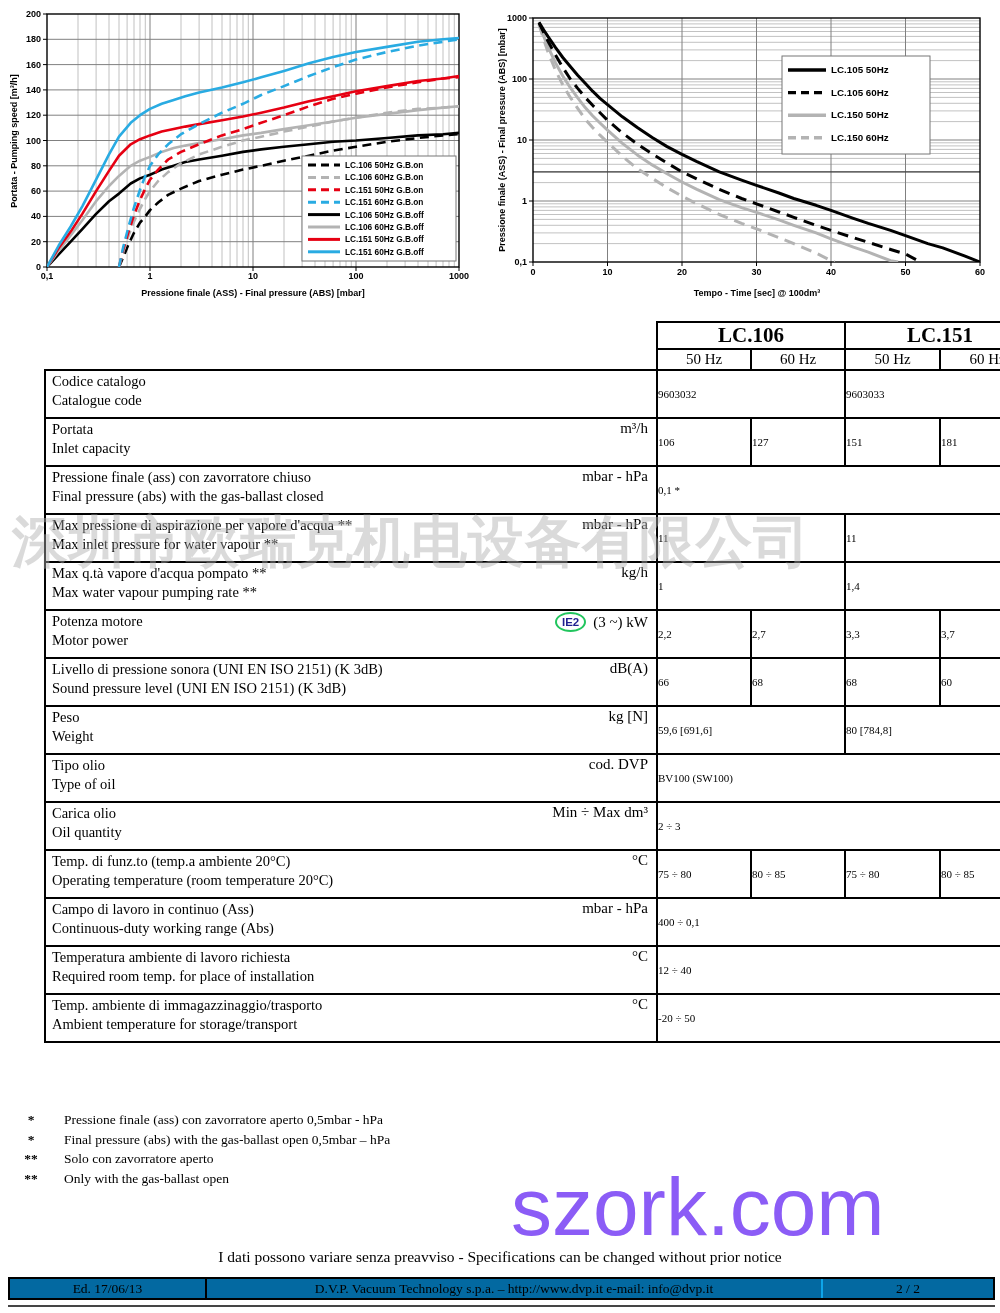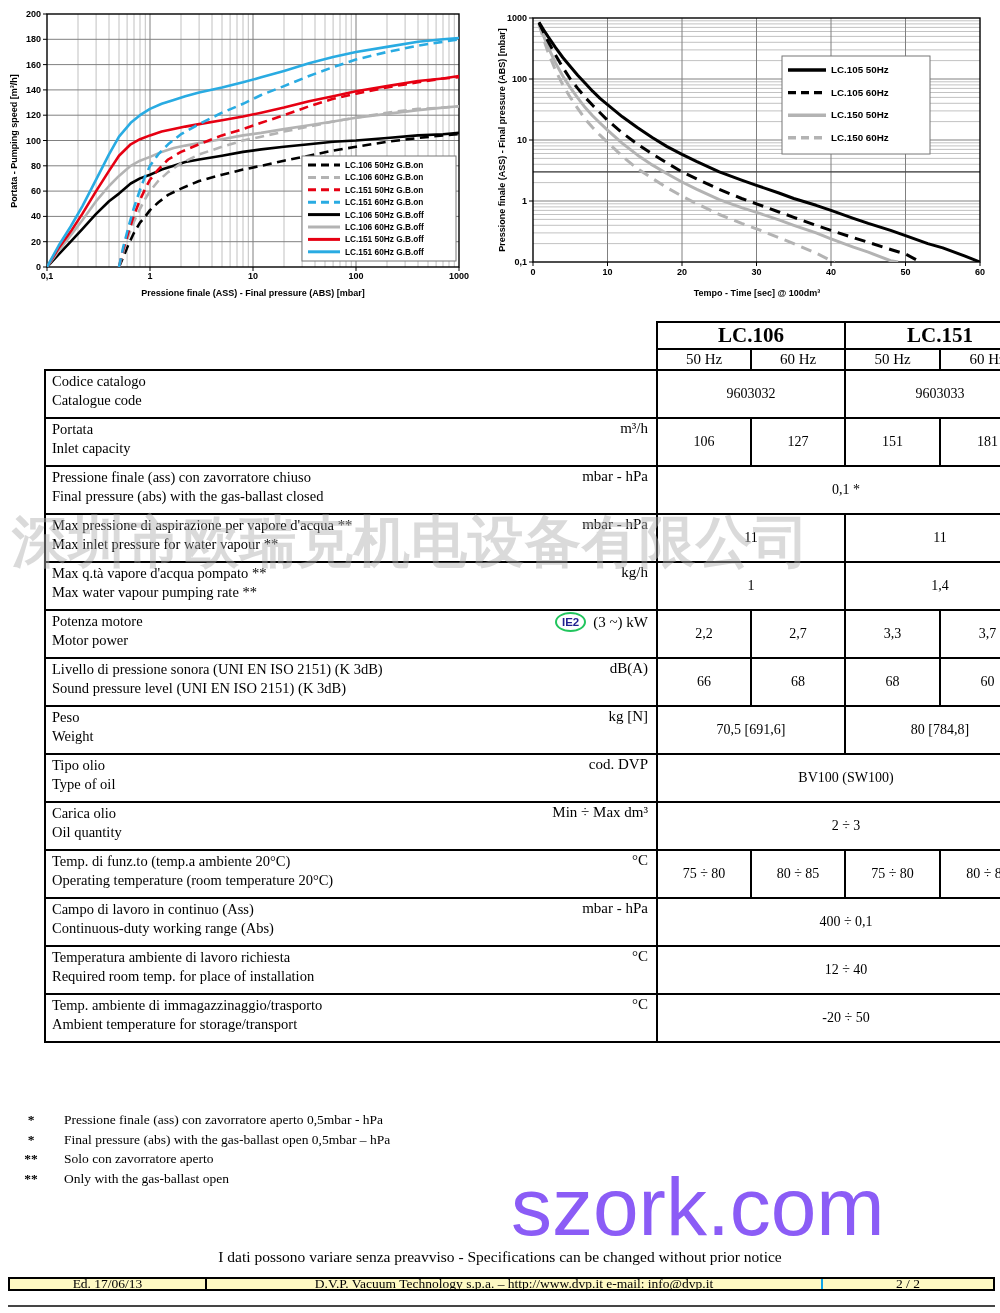--- a/index.html
+++ b/index.html
@@ -16,32 +16,32 @@
   .spec td{border:2px solid #000;padding:0;vertical-align:middle;}
   .spec td.nob{border:none;}
   .spec td.model{font-size:21px;font-weight:bold;text-align:center;height:25px;font-family:"Liberation Serif",serif;}
   .spec td.freq{font-size:15px;text-align:center;height:19px;}
   .spec td.lab{padding:1px 8px 1px 6px;height:44px;}
   .labwrap{display:flex;justify-content:space-between;align-items:flex-start;height:100%;}
   .lnames{font-size:14.5px;line-height:1.33;}
   .unit{font-size:15px;display:flex;align-items:center;gap:7px;white-space:nowrap;padding-left:6px;}
   .ie2{display:inline-block;border:2px solid #22c55e;border-radius:50%;color:#1f1f8f;
        font-family:"Liberation Sans",sans-serif;font-weight:bold;font-size:11.5px;line-height:14px;padding:1px 5px;}
-  .spec td.val{font-size:14px;text-align:center;}
+  .spec td.val{font-size:11px;}
 
   
   .fnotes{position:absolute;left:0;top:1110px;width:100%;font-size:13.5px;z-index:1;}
   .fnote{display:flex;line-height:19.5px;}
   .fm{width:26px;margin-left:18px;text-align:center;font-weight:bold;}
   .ft{margin-left:20px;}
 
   .notice{position:absolute;top:1248px;width:100%;text-align:center;font-size:15.5px;z-index:2;}
 
-  .footerbar{position:absolute;left:8px;top:1277px;width:987px;height:14px;border:2.5px solid #000;
-             box-sizing:border-box;display:flex;font-size:13.5px;z-index:2;background:#fef9c3;}
+  .footerbar{position:absolute;left:8px;top:1277px;width:987px;height:23px;border:2.5px solid #000;
+             box-sizing:border-box;display:flex;font-size:13.5px;z-index:2;background:#0369a1;}
   .fcell{display:flex;align-items:center;justify-content:center;}
   .fcell.ed{width:195px;border-right:2px solid #000;}
   .fcell.co{flex:1;border-right:2px solid #0ea5e9;}
   .fcell.pg{width:170px;}
   .bottomline{position:absolute;left:8px;top:1305px;width:987px;height:2px;background:#454545;}
 
   
   .wm-cn{position:absolute;left:12px;top:505px;font-family:"Liberation Sans",sans-serif;font-size:56px;
          font-weight:bold;color:rgba(172,172,172,0.45);letter-spacing:1px;white-space:nowrap;
          pointer-events:none;z-index:5;}
@@ -405,21 +405,21 @@
             <div class="labwrap">
               <div class="lnames">
                 <div>Peso</div>
                 <div>Weight</div>
               </div>
               <div class="unit">
                 <span>kg [N]</span>
               </div>
             </div>
           </td>
-          <td class="val" colspan="2">70,5  [691,6]</td>
+          <td class="val" colspan="2">59,6  [691,6]</td>
           <td class="val" colspan="2">80  [784,8]</td>
         </tr>
         <tr>
           <td class="lab">
             <div class="labwrap">
               <div class="lnames">
                 <div>Tipo olio</div>
                 <div>Type of oil</div>
               </div>
               <div class="unit">

